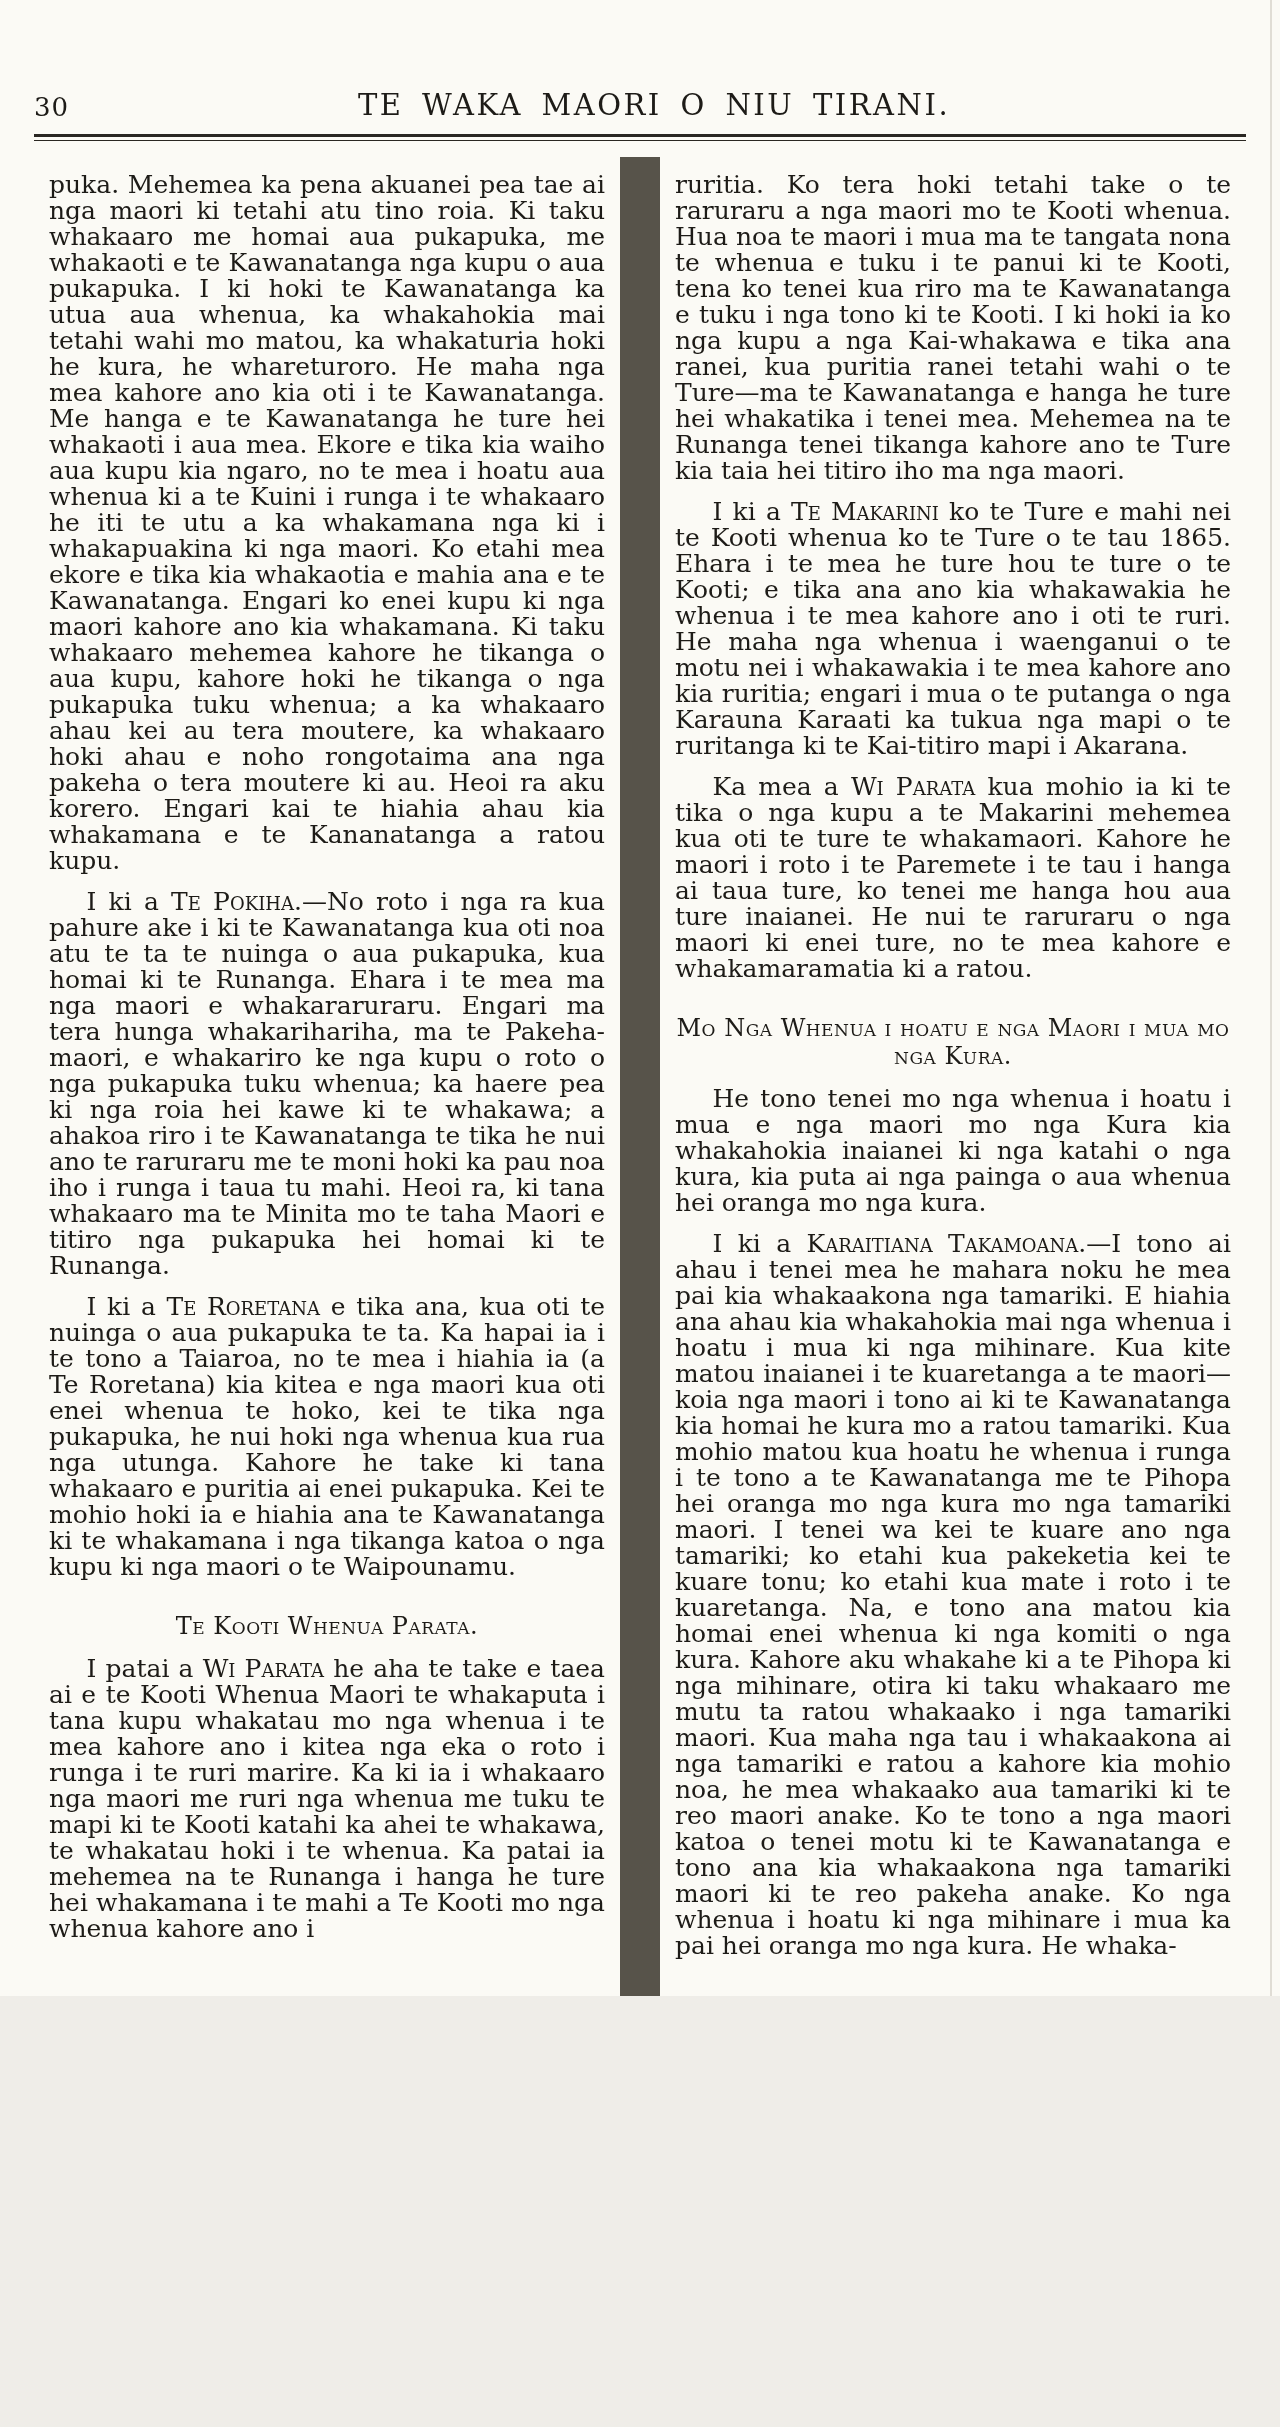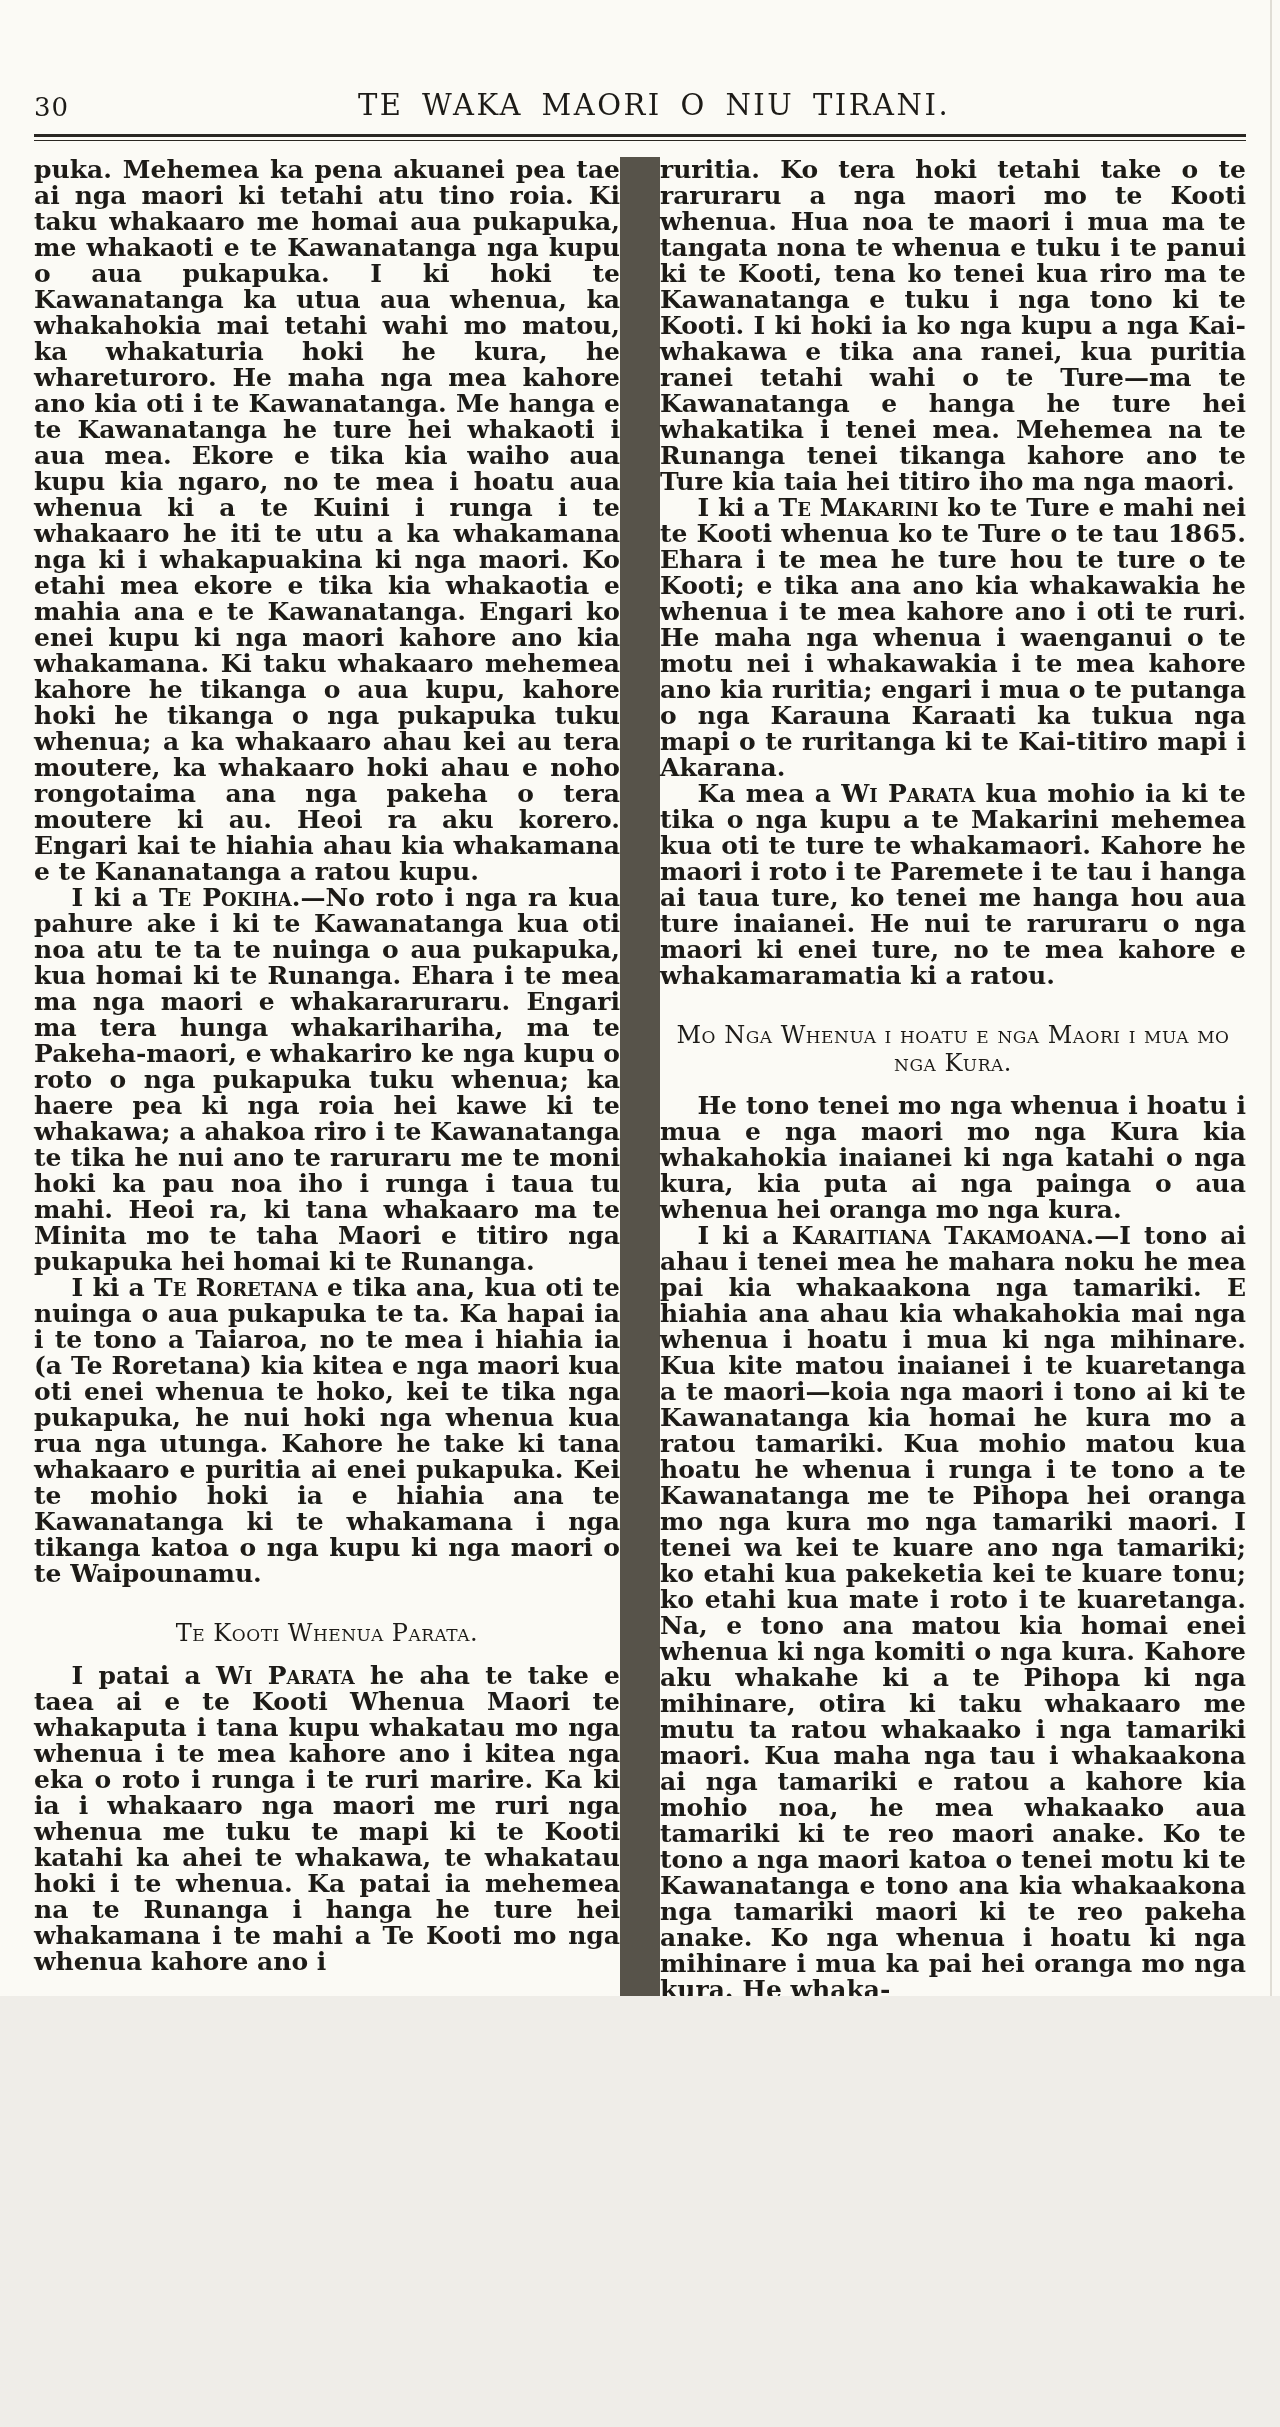--- a/index.html
+++ b/index.html
@@ -65,21 +65,21 @@
     width: 40px;
     display: flex;
     justify-content: center;
     align-self: stretch;
   }
   .divider {
     width: 1px;
     flex: 1;
     background: #57534a;
   }
-  .para { margin: 0; font-weight: bold; }
+  .para { margin: 15px; }
   .para.indent { text-indent: 1.5em; }
   .sc { font-variant: small-caps; }
   .section-heading {
     font-size: 24px;
     font-weight: normal;
     font-variant: small-caps;
     letter-spacing: .5px;
     text-align: center;
     text-indent: 0;
     margin: 32px 0 16px 0;

